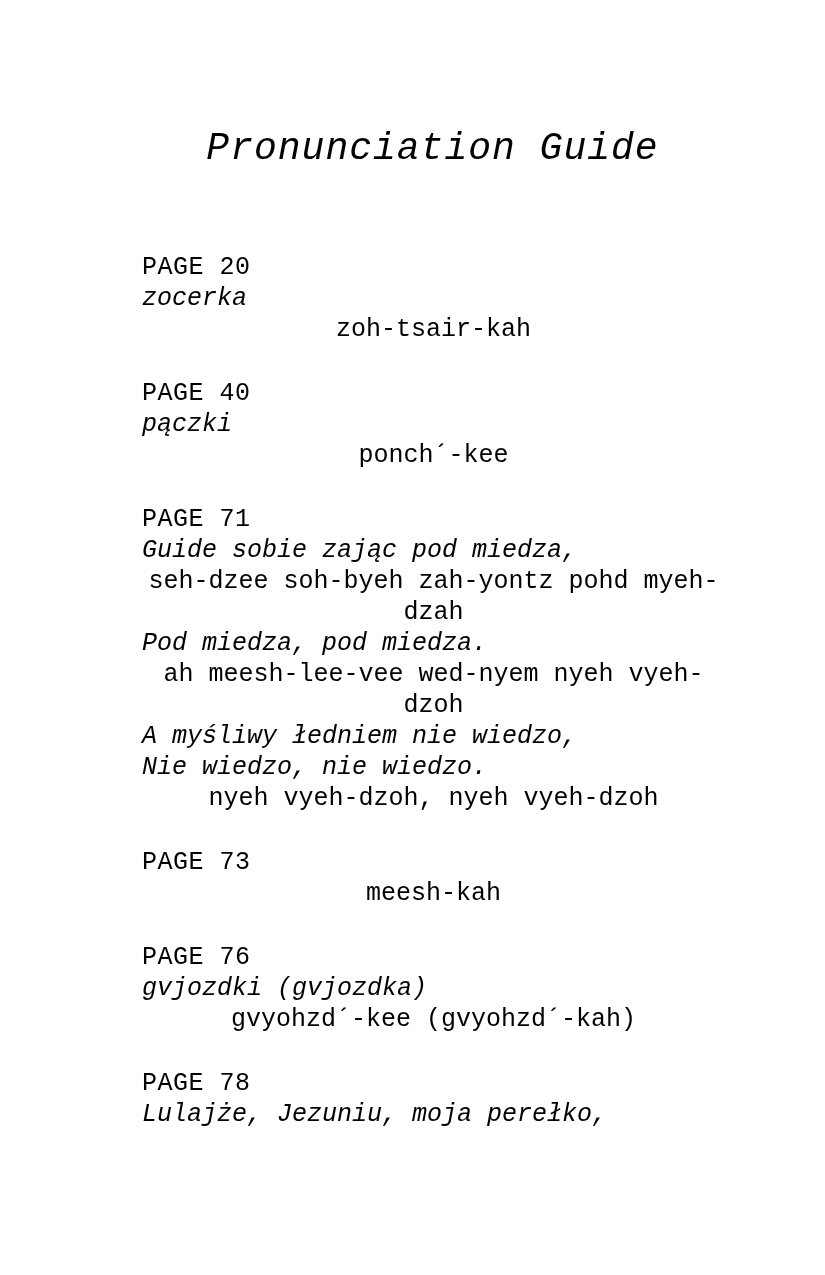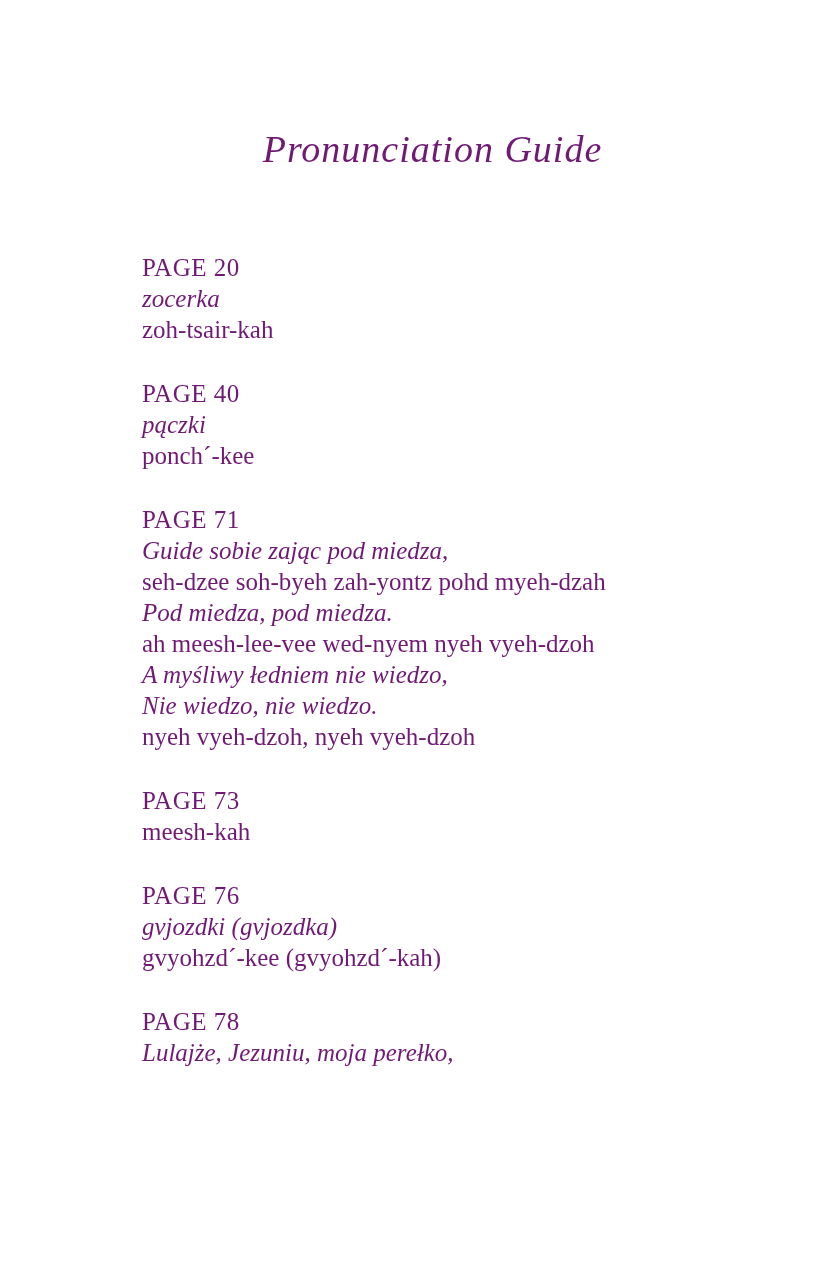--- a/index.html
+++ b/index.html
@@ -4,22 +4,22 @@
 <style>
   html, body {
     margin: 0;
     padding: 0;
   }
   .page {
     position: relative;
     width: 825px;
     height: 1275px;
     background: #ffffff;
-    font-family: Liberation Serif, serif;
-    color: #701a75;
+    font-family: Liberation Mono, monospace;
+    color: #000000;
     overflow: hidden;
     box-sizing: border-box;
   }
   .page-title {
     margin: 0;
     padding-top: 126px;
     padding-left: 40px;
     text-align: center;
     font-style: italic;
     font-weight: normal;
@@ -45,20 +45,21 @@
   .line {
     margin: 0;
     font-size: 25px;
     line-height: 31px;
   }
   .line.italic {
     font-style: italic;
   }
   .line.roman {
     font-style: normal;
+    text-align: center;
   }
 </style>
 </head>
 <body>
 
 <div class="page">
   <h1 class="page-title">Pronunciation Guide</h1>
 
   <div class="content">
       <div class="section">

